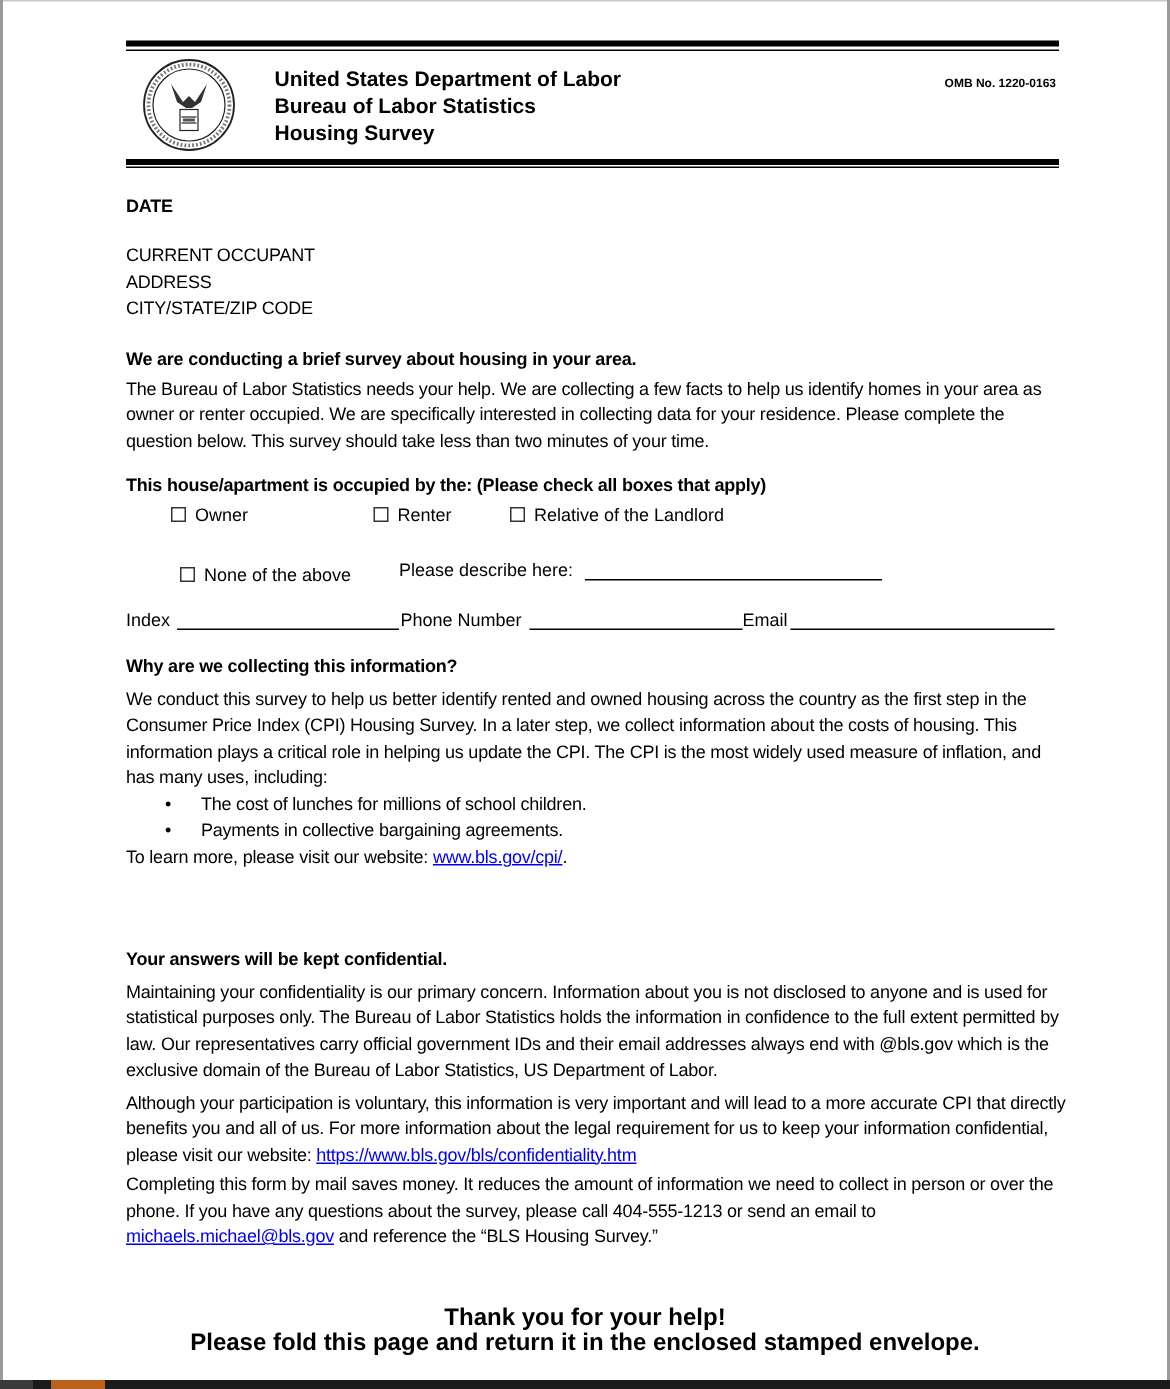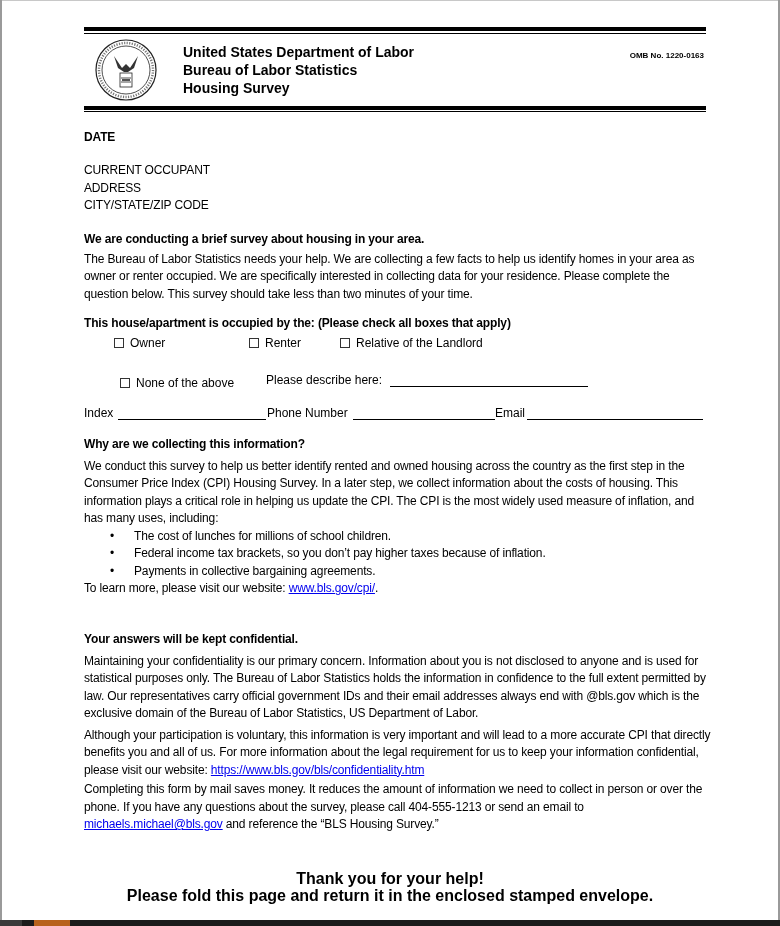--- a/index.html
+++ b/index.html
@@ -112,21 +112,20 @@
 <div class="cb-row" style="left:267px; top:405px;">Phone Number</div>
 <div class="field-line" style="left:353px; top:419px; width:142px;"></div>
 <div class="cb-row" style="left:495px; top:405px;">Email</div>
 <div class="field-line" style="left:527px; top:419px; width:176px;"></div>
 
 <div class="body-text" style="top:436px;">
   <div class="bold" style="margin-bottom:4px;">Why are we collecting this information?</div>
   <div>We conduct this survey to help us better identify rented and owned housing across the country as the first step in the Consumer Price Index (CPI) Housing Survey. In a later step, we collect information about the costs of housing. This information plays a critical role in helping us update the CPI. The CPI is the most widely used measure of inflation, and has many uses, including:</div>
   <ul class="uses">
     <li>The cost of lunches for millions of school children.</li>
-    <li>Federal income tax brackets, so you don’t pay higher taxes because of inflation.</li>
     <li>Payments in collective bargaining agreements.</li>
   </ul>
   <div><span>To learn more, please visit our website: </span><a class="link" href="#">www.bls.gov/cpi/</a><span>.</span></div>
 </div>
 
 <div class="body-text" style="top:631px;">
   <div class="bold" style="margin-bottom:4px;">Your answers will be kept confidential.</div>
   <div style="margin-bottom:4px;">Maintaining your confidentiality is our primary concern. Information about you is not disclosed to anyone and is used for statistical purposes only. The Bureau of Labor Statistics holds the information in confidence to the full extent permitted by law. Our representatives carry official government IDs and their email addresses always end with @bls.gov which is the exclusive domain of the Bureau of Labor Statistics, US Department of Labor.</div>
   <div style="margin-bottom:2px;"><span>Although your participation is voluntary, this information is very important and will lead to a more accurate CPI that directly benefits you and all of us. For more information about the legal requirement for us to keep your information confidential, please visit our website: </span><a class="link" href="#">https://www.bls.gov/bls/confidentiality.htm</a></div>
   <div><span>Completing this form by mail saves money. It reduces the amount of information we need to collect in person or over the phone. If you have any questions about the survey, please call 404-555-1213 or send an email to </span><a class="link" href="#">michaels.michael@bls.gov</a><span> and reference the “BLS Housing Survey.”</span></div>

